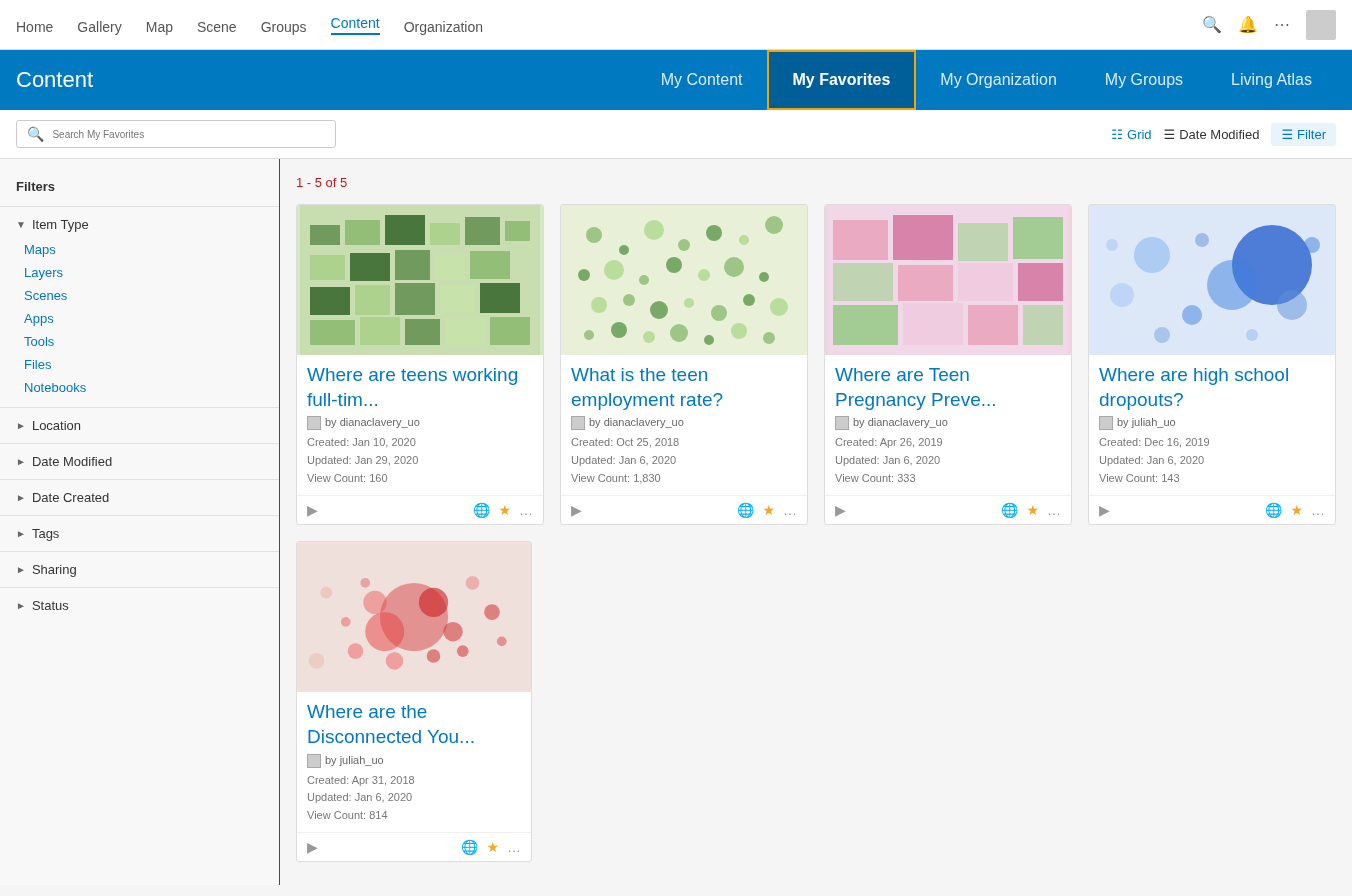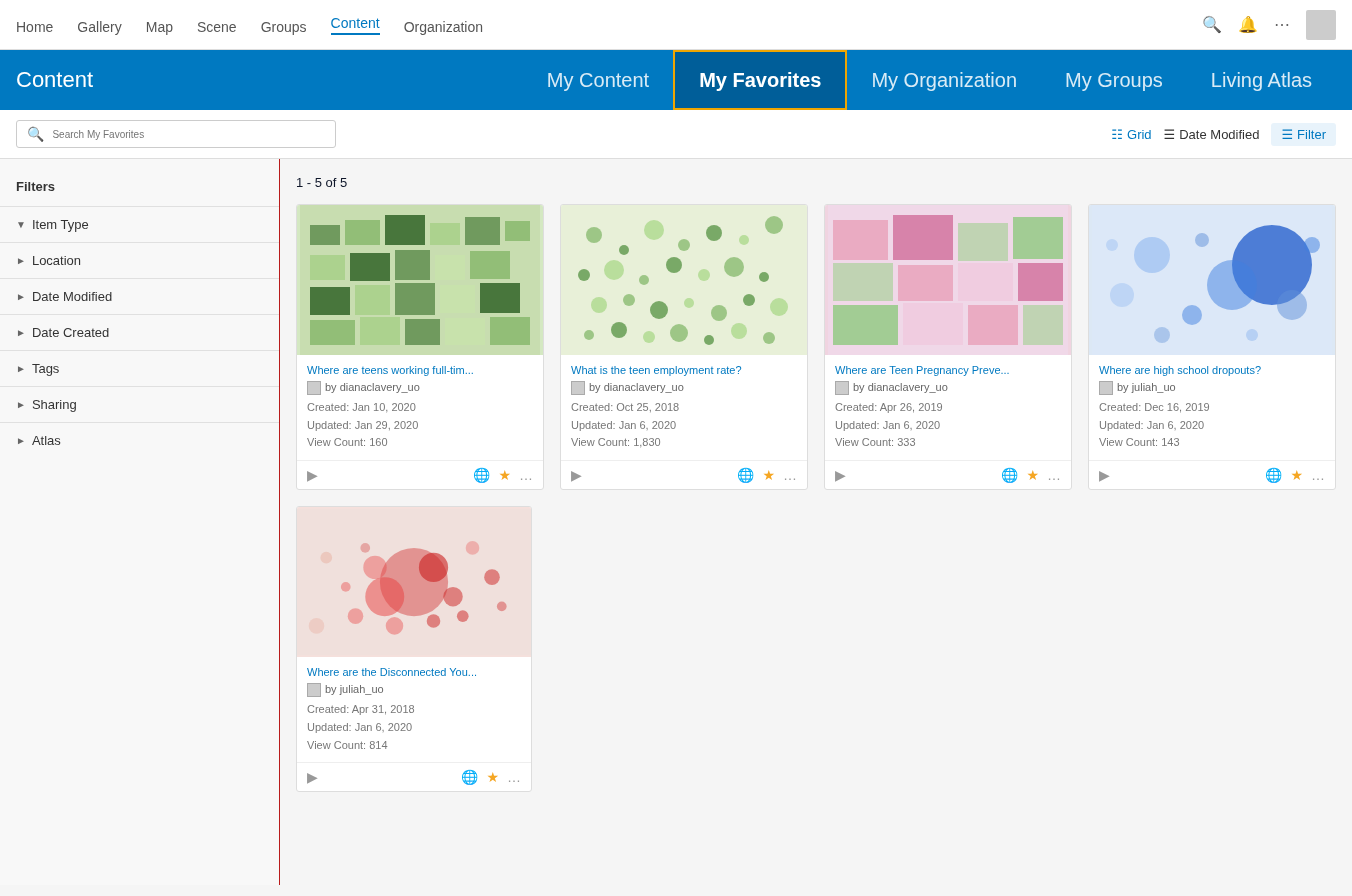--- a/index.html
+++ b/index.html
@@ -69,21 +69,21 @@
       margin-left: auto;
       gap: 0;
     }
     .content-tab {
       color: rgba(255,255,255,0.85);
       padding: 0 24px;
       height: 60px;
       display: flex;
       align-items: center;
       cursor: pointer;
-      font-size: 20px;
+      font-size: 16px;
       text-decoration: none;
       white-space: nowrap;
     }
     .content-tab.active {
       background: #005e99;
       border: 2.5px solid #f0a500;
       color: #fff;
       font-weight: bold;
     }
 
@@ -196,21 +196,21 @@
       cursor: pointer;
     }
 
     
     .content-area {
       flex: 1;
       padding: 16px;
     }
     .result-count {
       font-size: 13px;
-      color: #0f172a;
+      color: #b91c1c;
       margin-bottom: 14px;
     }
     .cards-grid {
       display: grid;
       grid-template-columns: repeat(4, 1fr);
       gap: 16px;
     }
     .card {
       background: #fff;
       border: 1px solid #ddd;
@@ -229,21 +229,21 @@
     }
     .card-thumbnail svg {
       width: 100%;
       height: 100%;
     }
     .card-body {
       padding: 8px 10px;
     }
     .card-title {
       color: #0079c1;
-      font-size: 11px;
+      font-size: 19px;
       font-weight: 500;
       margin-bottom: 4px;
       line-height: 1.3;
     }
     .card-author {
       display: flex;
       align-items: flex-start;
       gap: 4px;
       font-size: 11px;
       color: #666;
@@ -342,20 +342,29 @@
 <div class="main-layout">
 
   <div class="sidebar">
     <div class="filters-title">Filters</div>
 
     <div class="filter-section">
       <div class="filter-section-header">
         <span class="chevron">▼</span>
         <span>Item Type</span>
       </div>
+      <div class="filter-items">
+        <span class="filter-item">Maps</span>
+        <span class="filter-item">Layers</span>
+        <span class="filter-item">Scenes</span>
+        <span class="filter-item">Apps</span>
+        <span class="filter-item">Tools</span>
+        <span class="filter-item">Files</span>
+        <span class="filter-item">Notebooks</span>
+      </div>
     </div>
 
     <div class="filter-section">
       <div class="filter-section-header">
         <span class="chevron">►</span>
         <span>Location</span>
       </div>
     </div>
 
     <div class="filter-section">
@@ -382,21 +391,21 @@
     <div class="filter-section">
       <div class="filter-section-header">
         <span class="chevron">►</span>
         <span>Sharing</span>
       </div>
     </div>
 
     <div class="filter-section">
       <div class="filter-section-header">
         <span class="chevron">►</span>
-        <span>Atlas</span>
+        <span>Status</span>
       </div>
     </div>
   </div>
 
   <div class="content-area">
     <div class="result-count">1 - 5 of 5</div>
 
     <div class="cards-grid">
 
       <div class="card">

